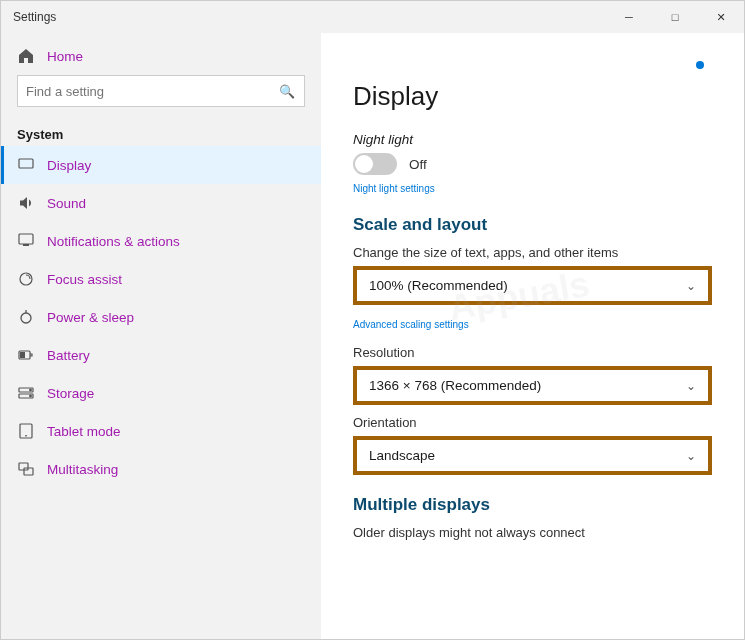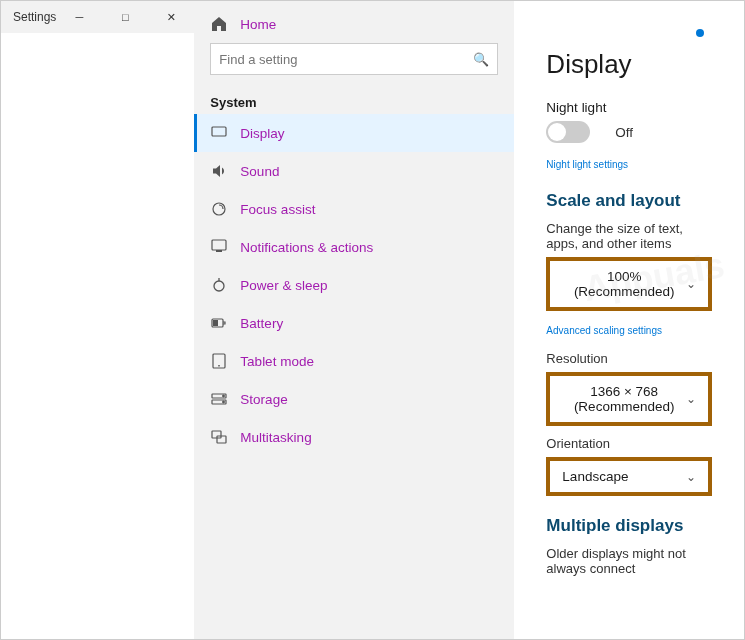--- a/index.html
+++ b/index.html
@@ -9,21 +9,21 @@
       font-family: 'Segoe UI', sans-serif;
       font-size: 14px;
       background: #f2f2f2;
       overflow: hidden;
     }
     .window {
       width: 745px;
       height: 640px;
       background: #fff;
       display: flex;
-      flex-direction: row;
+      flex-direction: column;
       border: 1px solid #ccc;
     }
     .titlebar {
       height: 32px;
       background: #f2f2f2;
       display: flex;
       align-items: center;
       justify-content: space-between;
       padding: 0 0 0 12px;
       flex-shrink: 0;
@@ -136,26 +136,27 @@
       margin-bottom: 20px;
     }
 
     .section {
       margin-bottom: 20px;
     }
     .section-label {
       font-size: 13.5px;
       color: #1a1a1a;
       margin-bottom: 6px;
+      font-style: italic;
     }
     .toggle-row {
       display: flex;
       align-items: center;
-      gap: 25px;
-      margin-bottom: 12px;
+      gap: 12px;
+      margin-bottom: 4px;
     }
     .toggle {
       width: 44px;
       height: 22px;
       background: #0078d7;
       border-radius: 11px;
       position: relative;
       cursor: pointer;
       flex-shrink: 0;
     }
@@ -273,36 +274,36 @@
         <span class="item-icon">
           <svg width="16" height="16" viewBox="0 0 16 16" fill="currentColor">
             <path d="M2 5.5v5h3l4 3.5v-12L5 5.5H2zM11 4.5a4 4 0 010 7"></path>
           </svg>
         </span>
         <span class="item-label">Sound</span>
       </div>
 
       <div class="sidebar-item">
         <span class="item-icon">
+          <svg width="16" height="16" viewBox="0 0 16 16" fill="currentColor">
+            <rect x="1" y="1" width="14" height="10" rx="1" fill="none" stroke="currentColor" stroke-width="1.2"></rect>
+            <path d="M1 5h14M5 11v2h6v-2"></path>
+          </svg>
+        </span>
+        <span class="item-label">Notifications &amp; actions</span>
+      </div>
+
+      <div class="sidebar-item">
+        <span class="item-icon">
           <svg width="16" height="16" viewBox="0 0 16 16" fill="none" stroke="currentColor" stroke-width="1.2">
             <circle cx="8" cy="8" r="6"></circle>
             <path d="M8 4 A4 4 0 0 1 12 8"></path>
           </svg>
         </span>
         <span class="item-label">Focus assist</span>
-      </div>
-
-      <div class="sidebar-item">
-        <span class="item-icon">
-          <svg width="16" height="16" viewBox="0 0 16 16" fill="currentColor">
-            <rect x="1" y="1" width="14" height="10" rx="1" fill="none" stroke="currentColor" stroke-width="1.2"></rect>
-            <path d="M1 5h14M5 11v2h6v-2"></path>
-          </svg>
-        </span>
-        <span class="item-label">Notifications &amp; actions</span>
       </div>
 
       <div class="sidebar-item">
         <span class="item-icon">
           <svg width="16" height="16" viewBox="0 0 16 16" fill="none" stroke="currentColor" stroke-width="1.3">
             <circle cx="8" cy="9" r="5"></circle>
             <path d="M8 4V1"></path>
           </svg>
         </span>
         <span class="item-label">Power &amp; sleep</span>
@@ -310,42 +311,42 @@
 
       <div class="sidebar-item">
         <span class="item-icon">
           <svg width="16" height="16" viewBox="0 0 16 16" fill="none" stroke="currentColor" stroke-width="1.2">
             <rect x="1" y="4" width="11" height="8" rx="1"></rect>
             <path d="M12 7h2v2h-2"></path>
             <rect x="2" y="5" width="5" height="6" fill="currentColor" stroke="none"></rect>
           </svg>
         </span>
         <span class="item-label">Battery</span>
-      </div>
-
-      <div class="sidebar-item">
-        <span class="item-icon">
-          <svg width="16" height="16" viewBox="0 0 16 16" fill="none" stroke="currentColor" stroke-width="1.2">
-            <rect x="2" y="1" width="12" height="14" rx="1"></rect>
-            <line x1="8" y1="12" x2="8" y2="13.5" stroke="currentColor" stroke-width="1.5"></line>
-          </svg>
-        </span>
-        <span class="item-label">Tablet mode</span>
       </div>
 
       <div class="sidebar-item">
         <span class="item-icon">
           <svg width="16" height="16" viewBox="0 0 16 16" fill="none" stroke="currentColor" stroke-width="1.2">
             <rect x="1" y="3" width="14" height="4" rx="0.5"></rect>
             <rect x="1" y="9" width="14" height="4" rx="0.5"></rect>
             <circle cx="12.5" cy="5" r="0.8" fill="currentColor"></circle>
             <circle cx="12.5" cy="11" r="0.8" fill="currentColor"></circle>
           </svg>
         </span>
         <span class="item-label">Storage</span>
+      </div>
+
+      <div class="sidebar-item">
+        <span class="item-icon">
+          <svg width="16" height="16" viewBox="0 0 16 16" fill="none" stroke="currentColor" stroke-width="1.2">
+            <rect x="2" y="1" width="12" height="14" rx="1"></rect>
+            <line x1="8" y1="12" x2="8" y2="13.5" stroke="currentColor" stroke-width="1.5"></line>
+          </svg>
+        </span>
+        <span class="item-label">Tablet mode</span>
       </div>
 
       <div class="sidebar-item">
         <span class="item-icon">
           <svg width="16" height="16" viewBox="0 0 16 16" fill="none" stroke="currentColor" stroke-width="1.2">
             <rect x="1" y="2" width="9" height="7" rx="0.5"></rect>
             <rect x="6" y="7" width="9" height="7" rx="0.5"></rect>
           </svg>
         </span>
         <span class="item-label">Multitasking</span>

